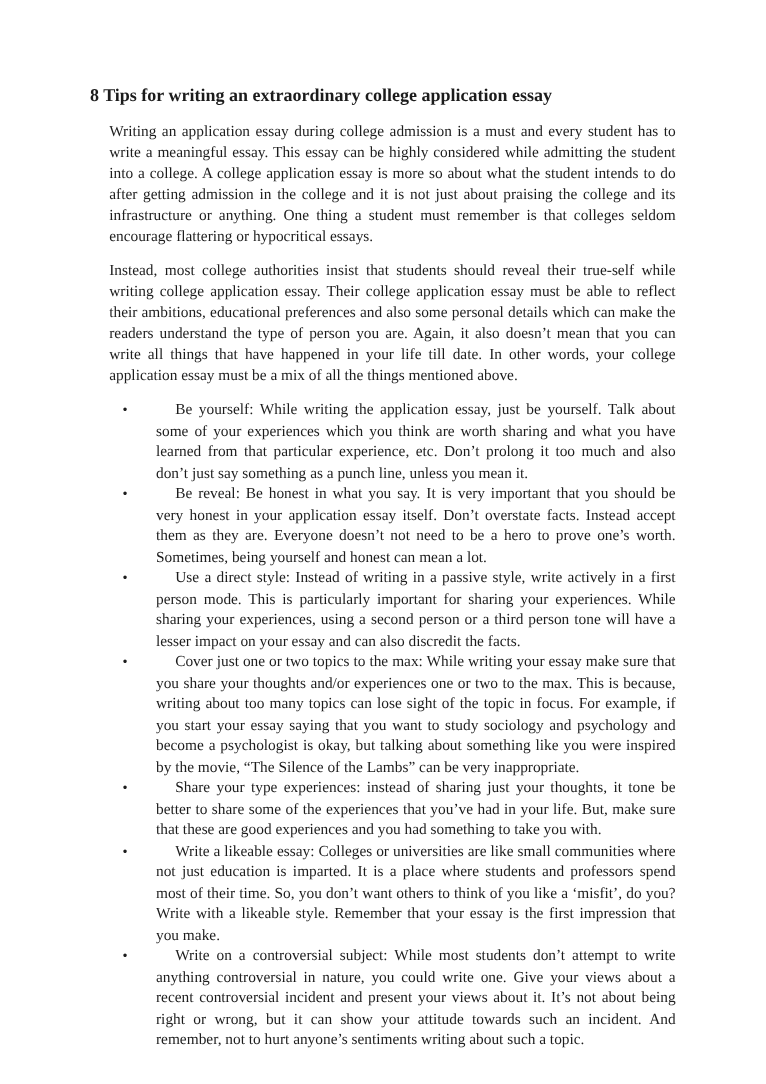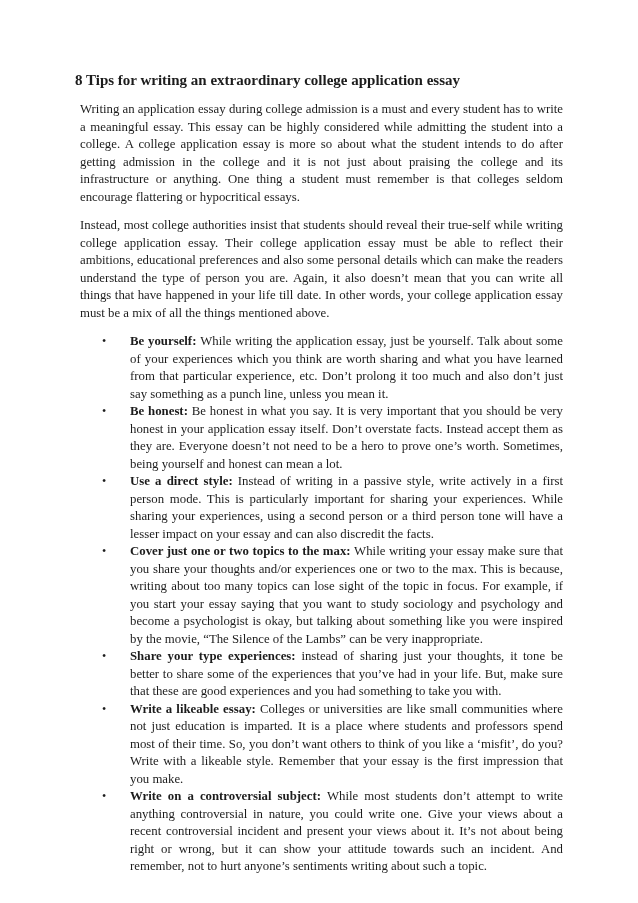--- a/index.html
+++ b/index.html
@@ -22,51 +22,52 @@
     overflow: hidden;
   }
   .doc-title {
     font-size: 15px;
     line-height: 20px;
     font-weight: bold;
     text-align: left;
     margin: 0 0 11px 0;
   }
   .para {
-    margin: 0 0 11px 5px;
+    margin: 0 0 11px 16px;
   }
   .tips {
     list-style: none;
     margin: 0;
     padding: 0;
   }
   .tips li {
     position: relative;
     padding-left: 55px;
     margin: 0;
   }
   .tips li .bullet-glyph {
     position: absolute;
     left: 27px;
     top: 0;
     font-size: 12px;
   }
   .tip-label {
-    font-weight: bold;
+    font-weight: normal;
+    margin-left: 16px;
   }
 </style>
 </head>
 <body>
 
 <div class="page">
   <h1 class="doc-title">8 Tips for writing an extraordinary college application essay</h1>
   <p class="para">Writing an application essay during college admission is a must and every student has to write a meaningful essay. This essay can be highly considered while admitting the student into a college. A college application essay is more so about what the student intends to do after getting admission in the college and it is not just about praising the college and its infrastructure or anything. One thing a student must remember is that colleges seldom encourage flattering or hypocritical essays.</p>
   <p class="para">Instead, most college authorities insist that students should reveal their true-self while writing college application essay. Their college application essay must be able to reflect their ambitions, educational preferences and also some personal details which can make the readers understand the type of person you are. Again, it also doesn’t mean that you can write all things that have happened in your life till date. In other words, your college application essay must be a mix of all the things mentioned above.</p>
   <ul class="tips" id="tips-list">
       <li><span class="bullet-glyph">•</span><span class="tip-label">Be yourself: </span><span>While writing the application essay, just be yourself. Talk about some of your experiences which you think are worth sharing and what you have learned from that particular experience, etc. Don’t prolong it too much and also don’t just say something as a punch line, unless you mean it.</span></li>
-      <li><span class="bullet-glyph">•</span><span class="tip-label">Be honest: </span><span>Be honest in what you say. It is very important that you should be very honest in your application essay itself. Don’t overstate facts. Instead accept them as they are. Everyone doesn’t not need to be a hero to prove one’s worth. Sometimes, being yourself and honest can mean a lot.</span></li>
+      <li><span class="bullet-glyph">•</span><span class="tip-label">Be reveal: </span><span>Be honest in what you say. It is very important that you should be very honest in your application essay itself. Don’t overstate facts. Instead accept them as they are. Everyone doesn’t not need to be a hero to prove one’s worth. Sometimes, being yourself and honest can mean a lot.</span></li>
       <li><span class="bullet-glyph">•</span><span class="tip-label">Use a direct style: </span><span>Instead of writing in a passive style, write actively in a first person mode. This is particularly important for sharing your experiences. While sharing your experiences, using a second person or a third person tone will have a lesser impact on your essay and can also discredit the facts.</span></li>
       <li><span class="bullet-glyph">•</span><span class="tip-label">Cover just one or two topics to the max: </span><span>While writing your essay make sure that you share your thoughts and/or experiences one or two to the max. This is because, writing about too many topics can lose sight of the topic in focus. For example, if you start your essay saying that you want to study sociology and psychology and become a psychologist is okay, but talking about something like you were inspired by the movie, “The Silence of the Lambs” can be very inappropriate.</span></li>
       <li><span class="bullet-glyph">•</span><span class="tip-label">Share your type experiences: </span><span>instead of sharing just your thoughts, it tone be better to share some of the experiences that you’ve had in your life. But, make sure that these are good experiences and you had something to take you with.</span></li>
       <li><span class="bullet-glyph">•</span><span class="tip-label">Write a likeable essay: </span><span>Colleges or universities are like small communities where not just education is imparted. It is a place where students and professors spend most of their time. So, you don’t want others to think of you like a ‘misfit’, do you? Write with a likeable style. Remember that your essay is the first impression that you make.</span></li>
       <li><span class="bullet-glyph">•</span><span class="tip-label">Write on a controversial subject: </span><span>While most students don’t attempt to write anything controversial in nature, you could write one. Give your views about a recent controversial incident and present your views about it. It’s not about being right or wrong, but it can show your attitude towards such an incident. And remember, not to hurt anyone’s sentiments writing about such a topic.</span></li>
     </ul>
 </div>
 
 </body></html>

